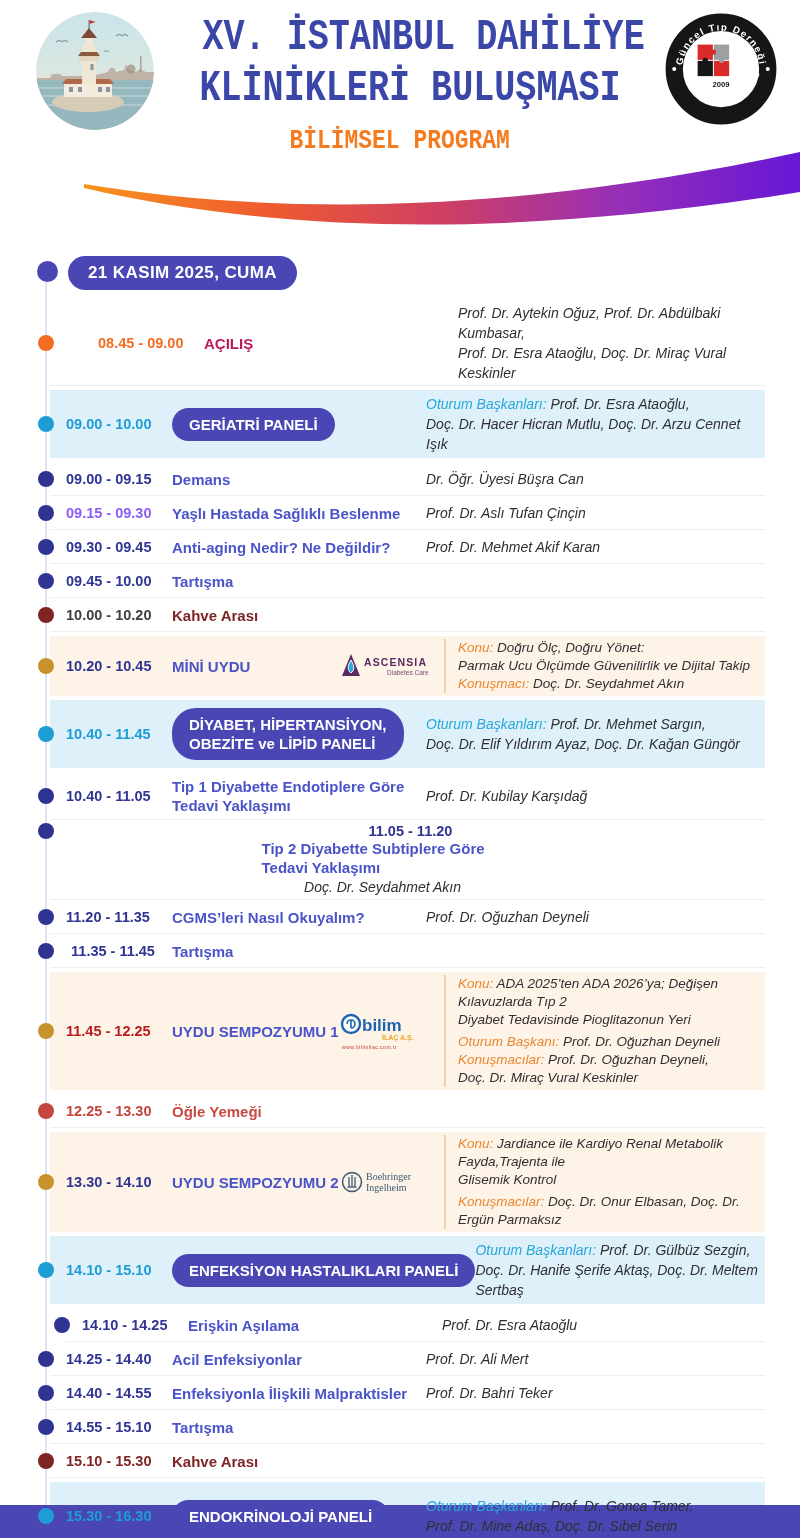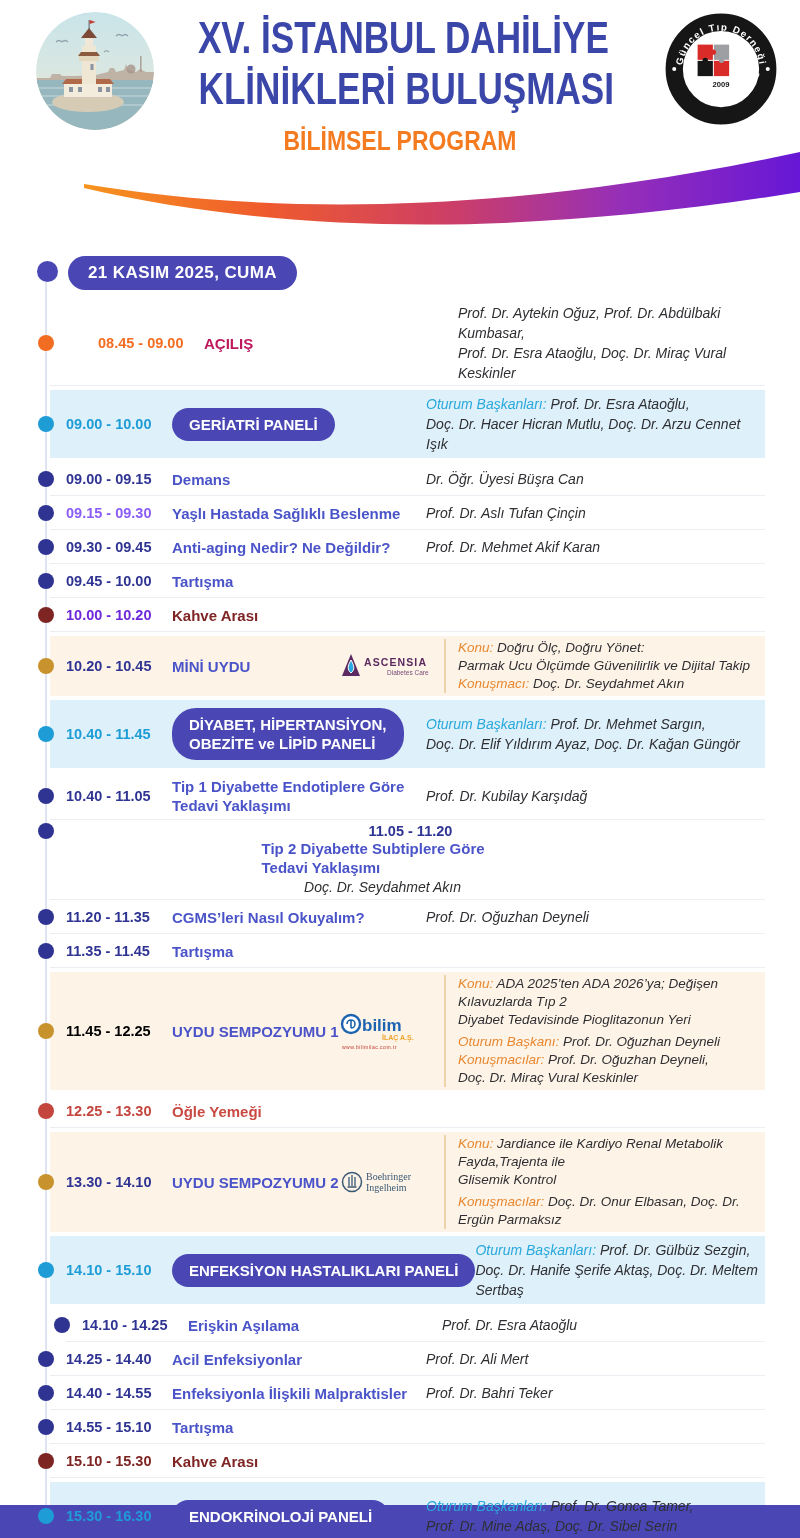--- a/index.html
+++ b/index.html
@@ -2,21 +2,21 @@
 <html><head>
 <meta charset="utf-8">
 <style>
   html,body{margin:0;padding:0;background:#ffffff;}
   .page{position:relative;width:800px;height:1538px;overflow:hidden;background:#fff;
         font-family:"Liberation Sans",sans-serif;}
 
   
   .header{position:relative;height:240px;}
   .tower{position:absolute;left:36px;top:12px;width:118px;height:118px;border-radius:50%;overflow:hidden;}
-  .titles{position:absolute;left:140px;right:140px;top:12px;text-align:center;}
+  .titles{position:absolute;left:140px;right:140px;top:12px;text-align:center;font-family:Liberation Mono, monospace;}
   .tline{display:block;font-size:45px;line-height:51px;font-weight:800;color:#3b46a9;white-space:nowrap;}
   .tline span{display:inline-block;transform:scaleX(.78);transform-origin:center;letter-spacing:0;}
   .subtitle{margin-top:12px;font-size:27px;font-weight:800;color:#f47b20;}
   .subtitle span{display:inline-block;transform:scaleX(.85);transform-origin:center;}
   .assoc{position:absolute;right:18px;top:8px;width:122px;height:122px;}
   .swoosh{position:absolute;left:0;top:150px;width:800px;height:86px;}
 
   
   .date-row{position:relative;height:36px;margin:14px 0 10px 0;}
   .date-dot{position:absolute;left:37px;top:7px;width:21px;height:21px;border-radius:50%;background:#4a47b5;}
@@ -206,21 +206,21 @@
       <div class="row plain" style="min-height: 28px;">
         <span class="dot" style="background: rgb(47, 52, 147);"></span>
         <div class="time" style="color: rgb(47, 52, 147);">09.45 - 10.00</div>
         <div class="titlecol" style="color: rgb(74, 84, 200);">
           <div class="tl">Tartışma</div>
         </div>
         <div class="right"></div>
       </div>
       <div class="row plain" style="min-height: 28px;">
         <span class="dot" style="background: rgb(126, 36, 35);"></span>
-        <div class="time" style="color: #6d28d9;">10.00 - 10.20</div>
+        <div class="time" style="color: #404040;">10.00 - 10.20</div>
         <div class="titlecol" style="color: rgb(126, 36, 35);">
           <div class="tl">Kahve Arası</div>
         </div>
         <div class="right"></div>
       </div>
       <div class="row banded band-cream haslogo" style="min-height: 52px;">
         <span class="dot" style="background: rgb(200, 147, 44);"></span>
         <div class="time" style="color: rgb(47, 52, 147);">10.20 - 10.45</div>
         <div class="titlecol" style="color: rgb(74, 84, 200);">
           <div class="tl">MİNİ UYDU</div>
@@ -275,29 +275,29 @@
         <div class="time" style="color: rgb(47, 52, 147);">11.20 - 11.35</div>
         <div class="titlecol" style="color: rgb(74, 84, 200);">
           <div class="tl">CGMS’leri Nasıl Okuyalım?</div>
         </div>
         <div class="right">
           <div class="rline"><span class="txt">Prof. Dr. Oğuzhan Deyneli</span></div>
         </div>
       </div>
       <div class="row plain" style="min-height: 28px;">
         <span class="dot" style="background: rgb(47, 52, 147);"></span>
-        <div class="time" style="color: rgb(47, 52, 147);">11.35 - 11.45</div>
+        <div class="time" style="color: rgb(47, 52, 147); text-align: center;">11.35 - 11.45</div>
         <div class="titlecol" style="color: rgb(74, 84, 200);">
           <div class="tl">Tartışma</div>
         </div>
         <div class="right"></div>
       </div>
       <div class="row banded band-cream haslogo" style="min-height: 92px;">
         <span class="dot" style="background: rgb(200, 147, 44);"></span>
-        <div class="time" style="color: #000000;">11.45 - 12.25</div>
+        <div class="time" style="color: #b91c1c;">11.45 - 12.25</div>
         <div class="titlecol" style="color: rgb(74, 84, 200);">
           <div class="tl">UYDU SEMPOZYUMU 1</div>
         </div>
         <div class="logobox">
     <svg width="96" height="42" viewBox="0 0 96 42">
       <circle cx="11" cy="14" r="9" fill="#fff" stroke="#1d64b0" stroke-width="2.4"></circle>
       <path d="M7,14 a4,4 0 1 1 4,4 M11,10 v8" stroke="#1d64b0" stroke-width="1.6" fill="none"></path>
       <text x="22" y="21" font-size="17" font-weight="800" fill="#1d64b0" font-family="Liberation Sans, sans-serif">bilim</text>
       <text x="42" y="30" font-size="7" font-weight="bold" fill="#eea32b" font-family="Liberation Sans, sans-serif">İLAÇ A.Ş.</text>
       <text x="2" y="39" font-size="5" fill="#c0392b" letter-spacing=".5" font-family="Liberation Sans, sans-serif">www.bilimilac.com.tr</text>

